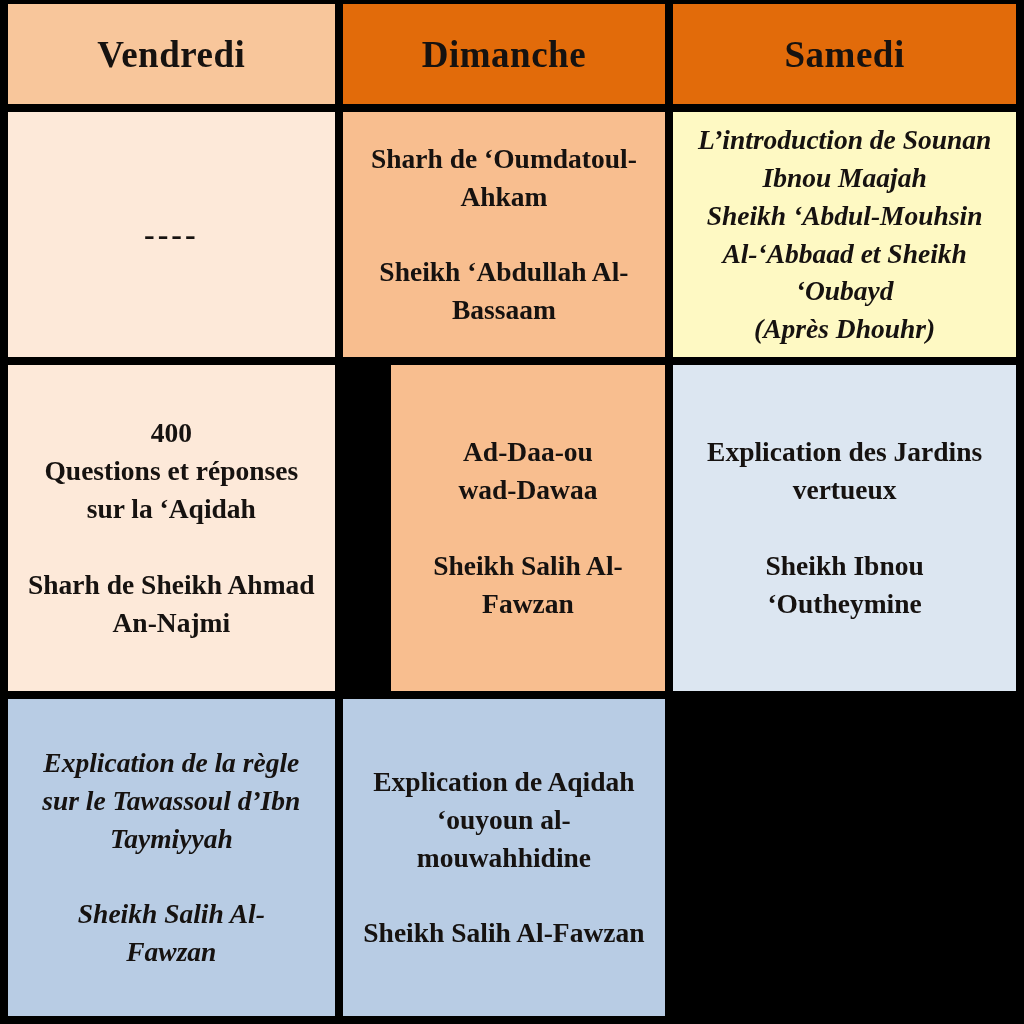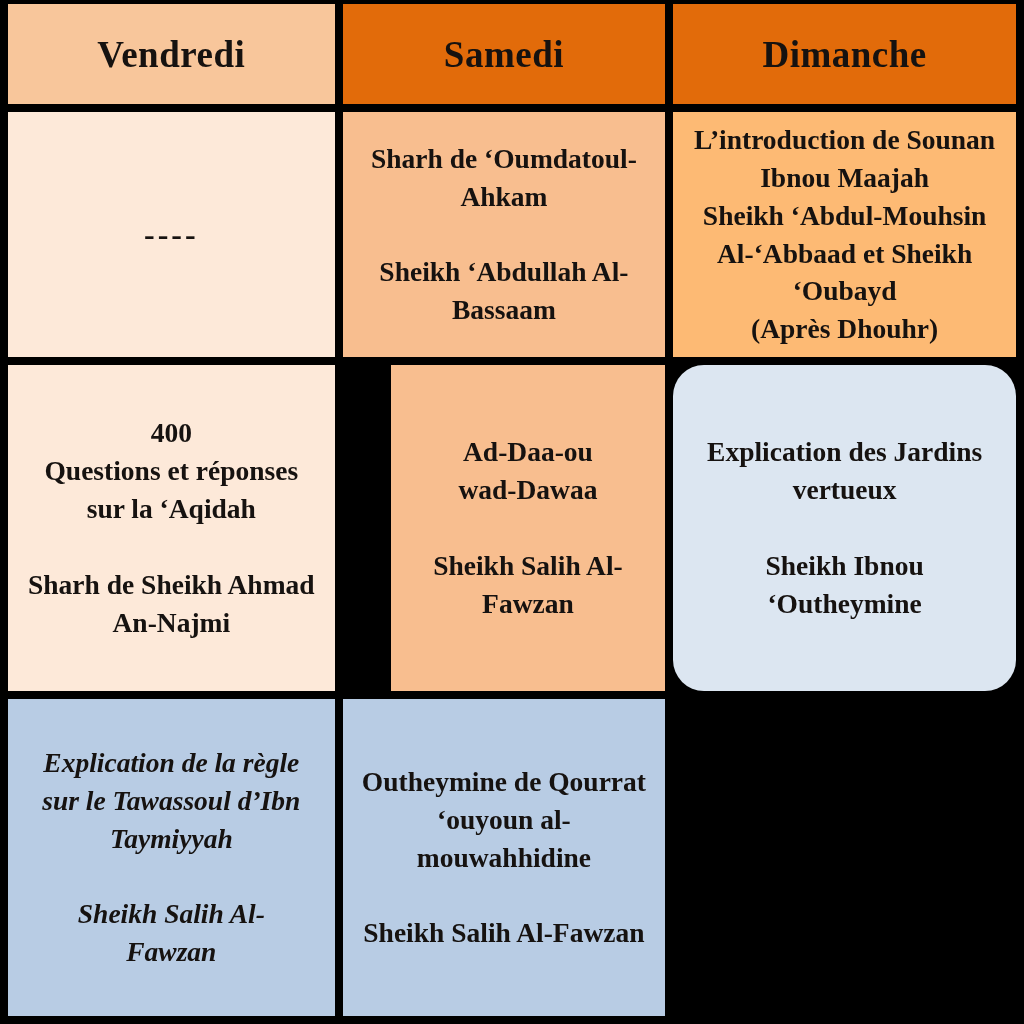--- a/index.html
+++ b/index.html
@@ -46,57 +46,57 @@
     font-weight: bold;
     letter-spacing: 3px;
   }
 </style>
 </head>
 <body>
 
 <div class="schedule">
 
   <div class="cell header-cell" style="background-color: rgb(248, 198, 155);">Vendredi</div>
+  <div class="cell header-cell" style="background-color: rgb(226, 107, 10);">Dimanche</div>
   <div class="cell header-cell" style="background-color: rgb(226, 107, 10);">Samedi</div>
-  <div class="cell header-cell" style="background-color: rgb(226, 107, 10);">Dimanche</div>
 
   <div class="cell body-cell dash-cell" style="background-color: rgb(253, 233, 217);">----</div>
   <div class="cell body-cell" style="background-color: rgb(248, 190, 143);">Sharh de ‘Oumdatoul-
 Ahkam
 
 Sheikh ‘Abdullah Al-
 Bassaam</div>
-  <div class="cell body-cell" style="background-color: #fdba74;">L’introduction de Sounan
+  <div class="cell body-cell" style="background-color: #fef9c3; font-style: italic;">L’introduction de Sounan
 Ibnou Maajah
 Sheikh ‘Abdul-Mouhsin
 Al-‘Abbaad et Sheikh
 ‘Oubayd
 (Après Dhouhr)</div>
 
   <div class="cell body-cell" style="background-color: rgb(253, 233, 217);">400
 Questions et réponses
 sur la ‘Aqidah
 
 Sharh de Sheikh Ahmad
 An-Najmi</div>
   <div class="cell body-cell" style="background-color: rgb(248, 190, 143); margin-left: 48px;">Ad-Daa-ou
 wad-Dawaa
 
 Sheikh Salih Al-Fawzan</div>
 
-  <div class="cell body-cell" style="background-color: rgb(220, 230, 241); border-radius: 31px;">Explication des Jardins
+  <div class="cell body-cell" style="background-color: rgb(220, 230, 241);">Explication des Jardins
 vertueux
 
 Sheikh Ibnou
 ‘Outheymine</div>
   <div class="cell body-cell" style="background-color: rgb(184, 204, 228); font-style: italic;">Explication de la règle
 sur le Tawassoul d’Ibn
 Taymiyyah
 
 Sheikh Salih Al-
 Fawzan</div>
-  <div class="cell body-cell" style="background-color: rgb(184, 204, 228);">Outheymine de Qourrat
+  <div class="cell body-cell" style="background-color: rgb(184, 204, 228);">Explication de Aqidah
 ‘ouyoun al-
 mouwahhidine
 
 Sheikh Salih Al-Fawzan</div>
 
 </div>
 
 </body></html>

